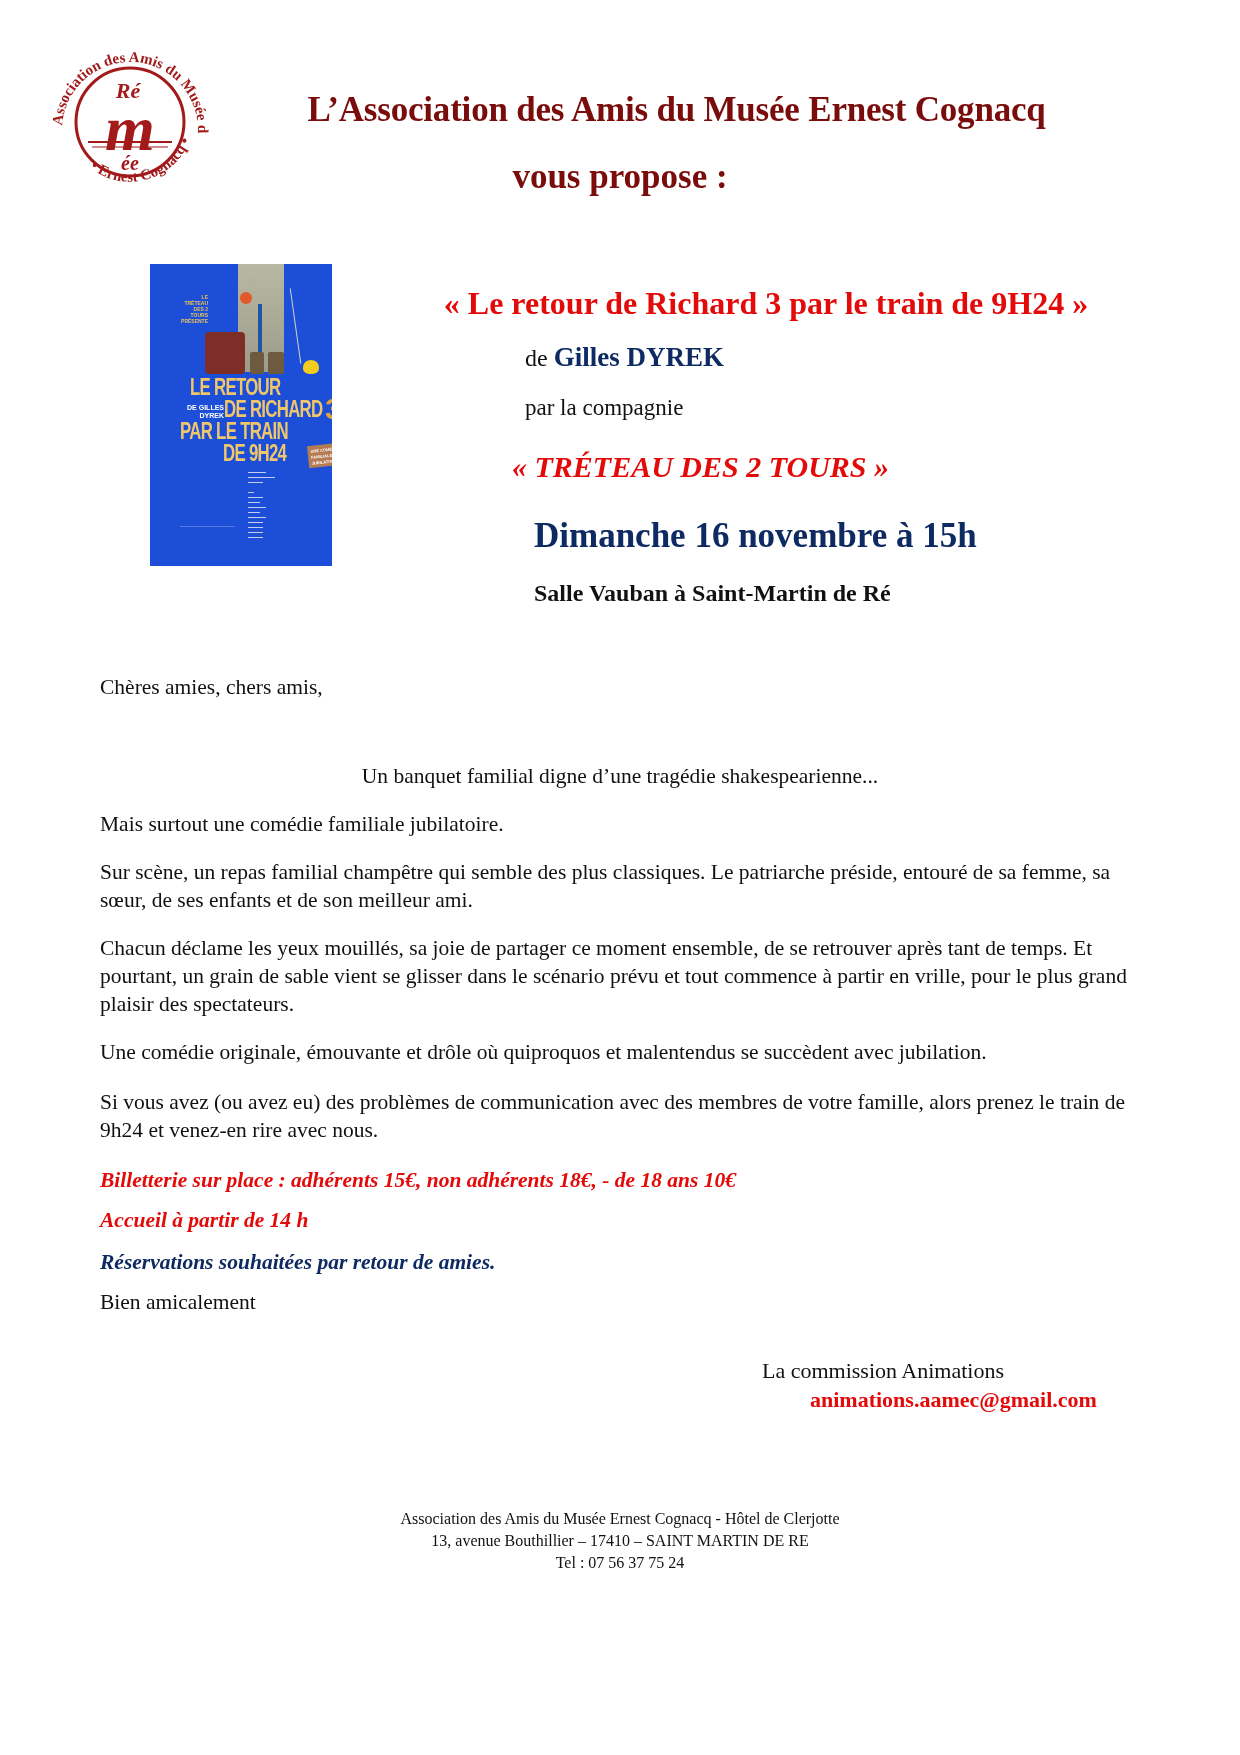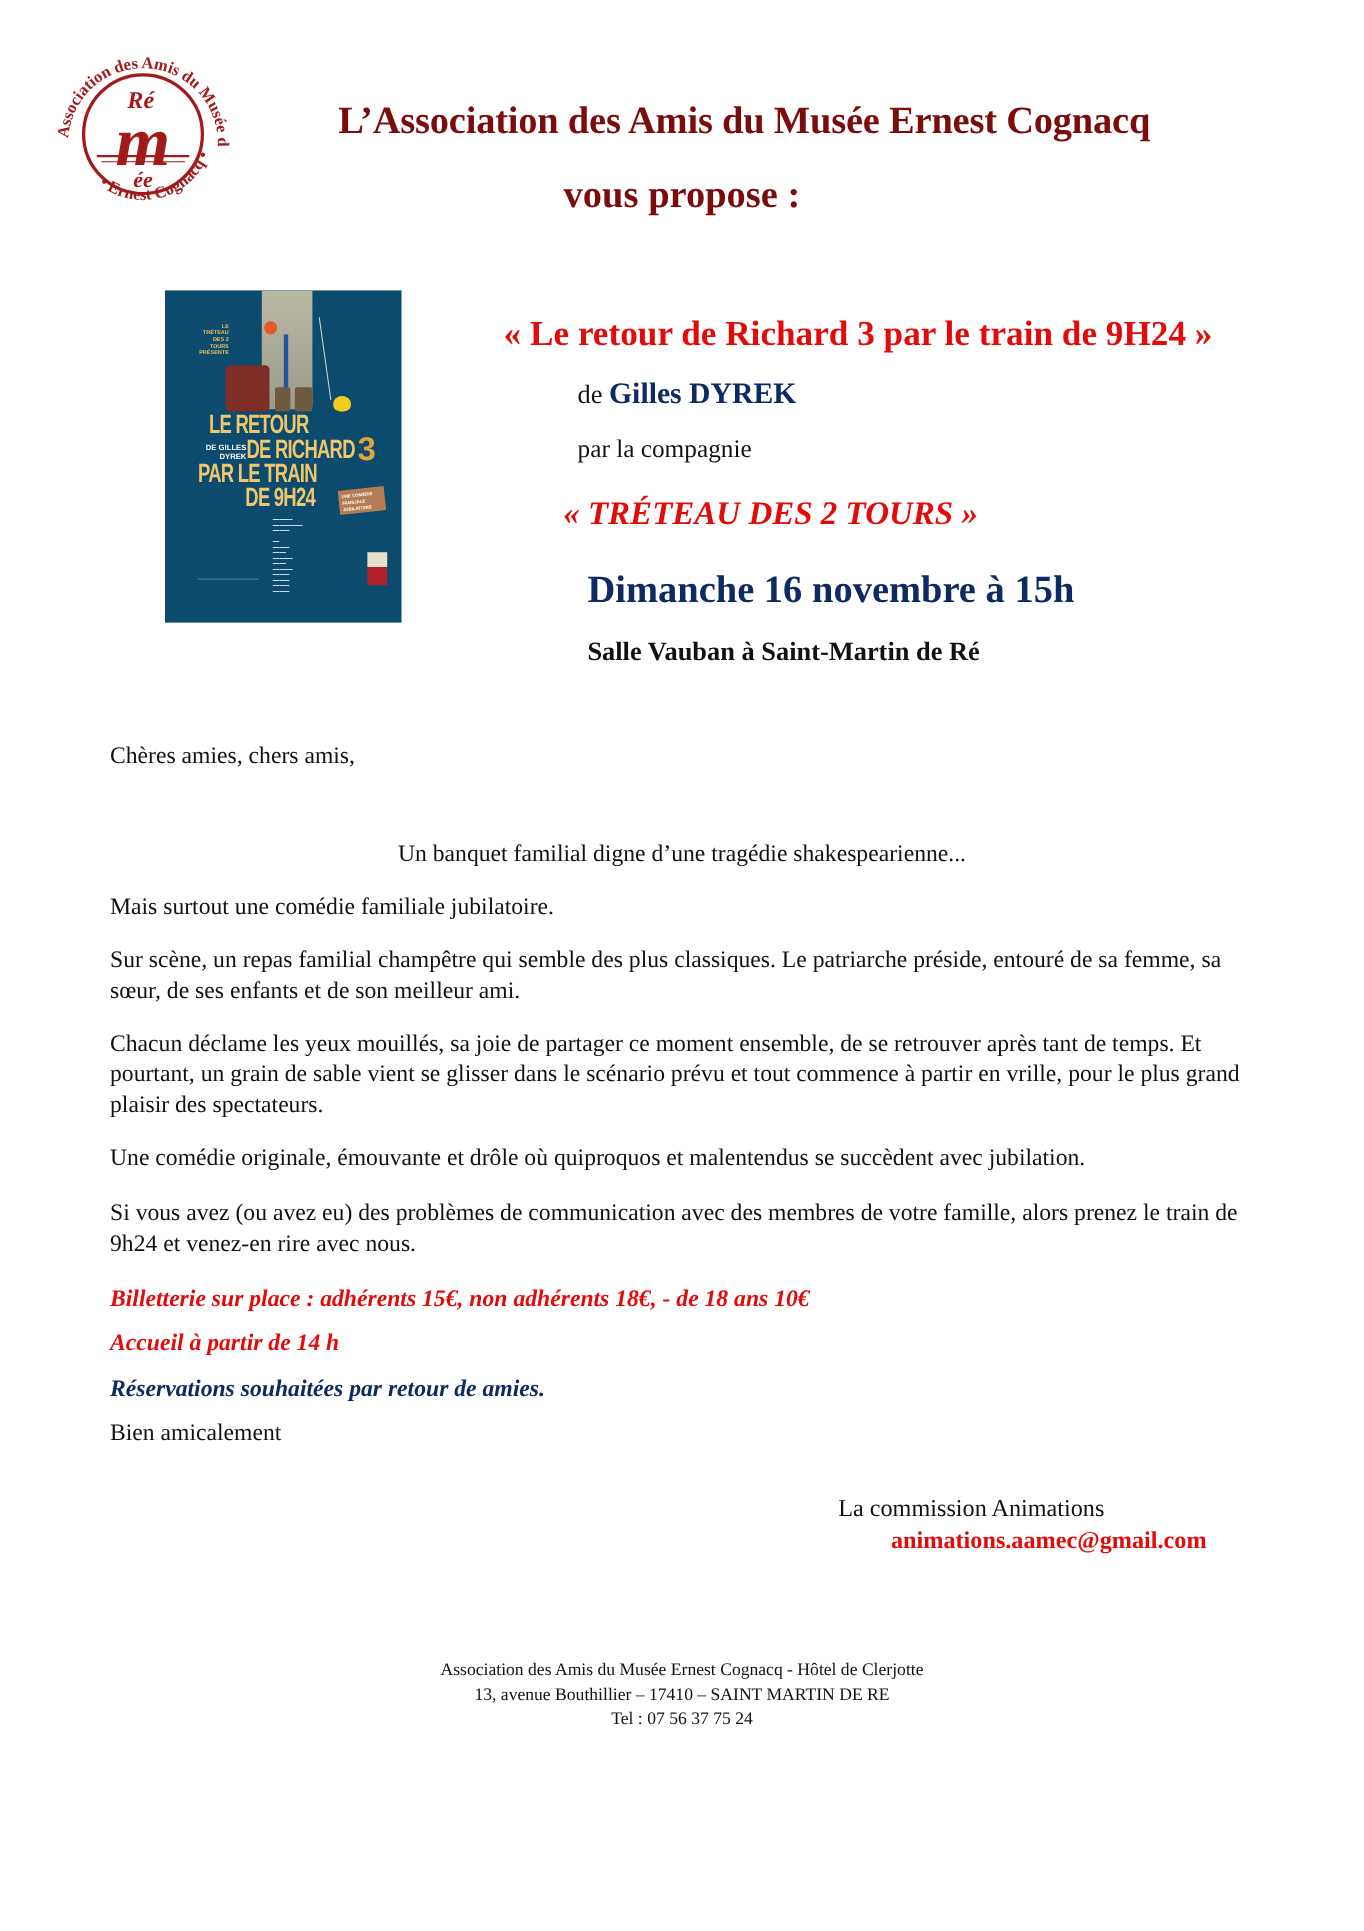--- a/index.html
+++ b/index.html
@@ -34,22 +34,22 @@
     .header-sub {
       left: 0; width: 1240px; top: 157px;
       text-align: center;
       box-sizing: border-box;
       font-weight: bold; font-size: 35px;
       color: #7a0c0c;
     }
 
     
     .poster {
-      left: 150px; top: 264px; width: 215px; height: 302px;
-      background: #0c4a6e;
+      left: 150px; top: 264px; width: 182px; height: 302px;
+      background: #1d4ed8;
       overflow: hidden;
     }
     .poster .presente {
       left: 28px; top: 30px; width: 30px;
       font-family: "Liberation Sans", "DejaVu Sans", sans-serif;
       font-size: 5px; font-weight: bold; color: #e8c25a;
       text-align: right; line-height: 6px;
     }
     .poster .legs {
       left: 88px; top: 0; width: 46px; height: 108px;
@@ -113,21 +113,21 @@
       left: 30px; top: 262px; width: 55px; height: 26px;
       border-top: 1px solid rgba(255,255,255,0.25);
     }
     .poster .t2t {
       left: 184px; top: 238px; width: 18px; height: 30px;
       background: linear-gradient(#e9e1cf 45%, #b0202a 45%);
     }
 
     
     .play-title {
-      left: 390px; top: 285px; width: 780px; text-align: center;
+      left: 376px; top: 285px; width: 780px; text-align: center;
       font-weight: bold; font-size: 32px; color: #e30a0a;
       white-space: nowrap;
     }
     .author-line {
       left: 525px; top: 342px; font-size: 24px; color: #111;
       white-space: nowrap;
     }
     .author-line .author {
       font-weight: bold; font-size: 27px; color: #0d2a62;
     }

